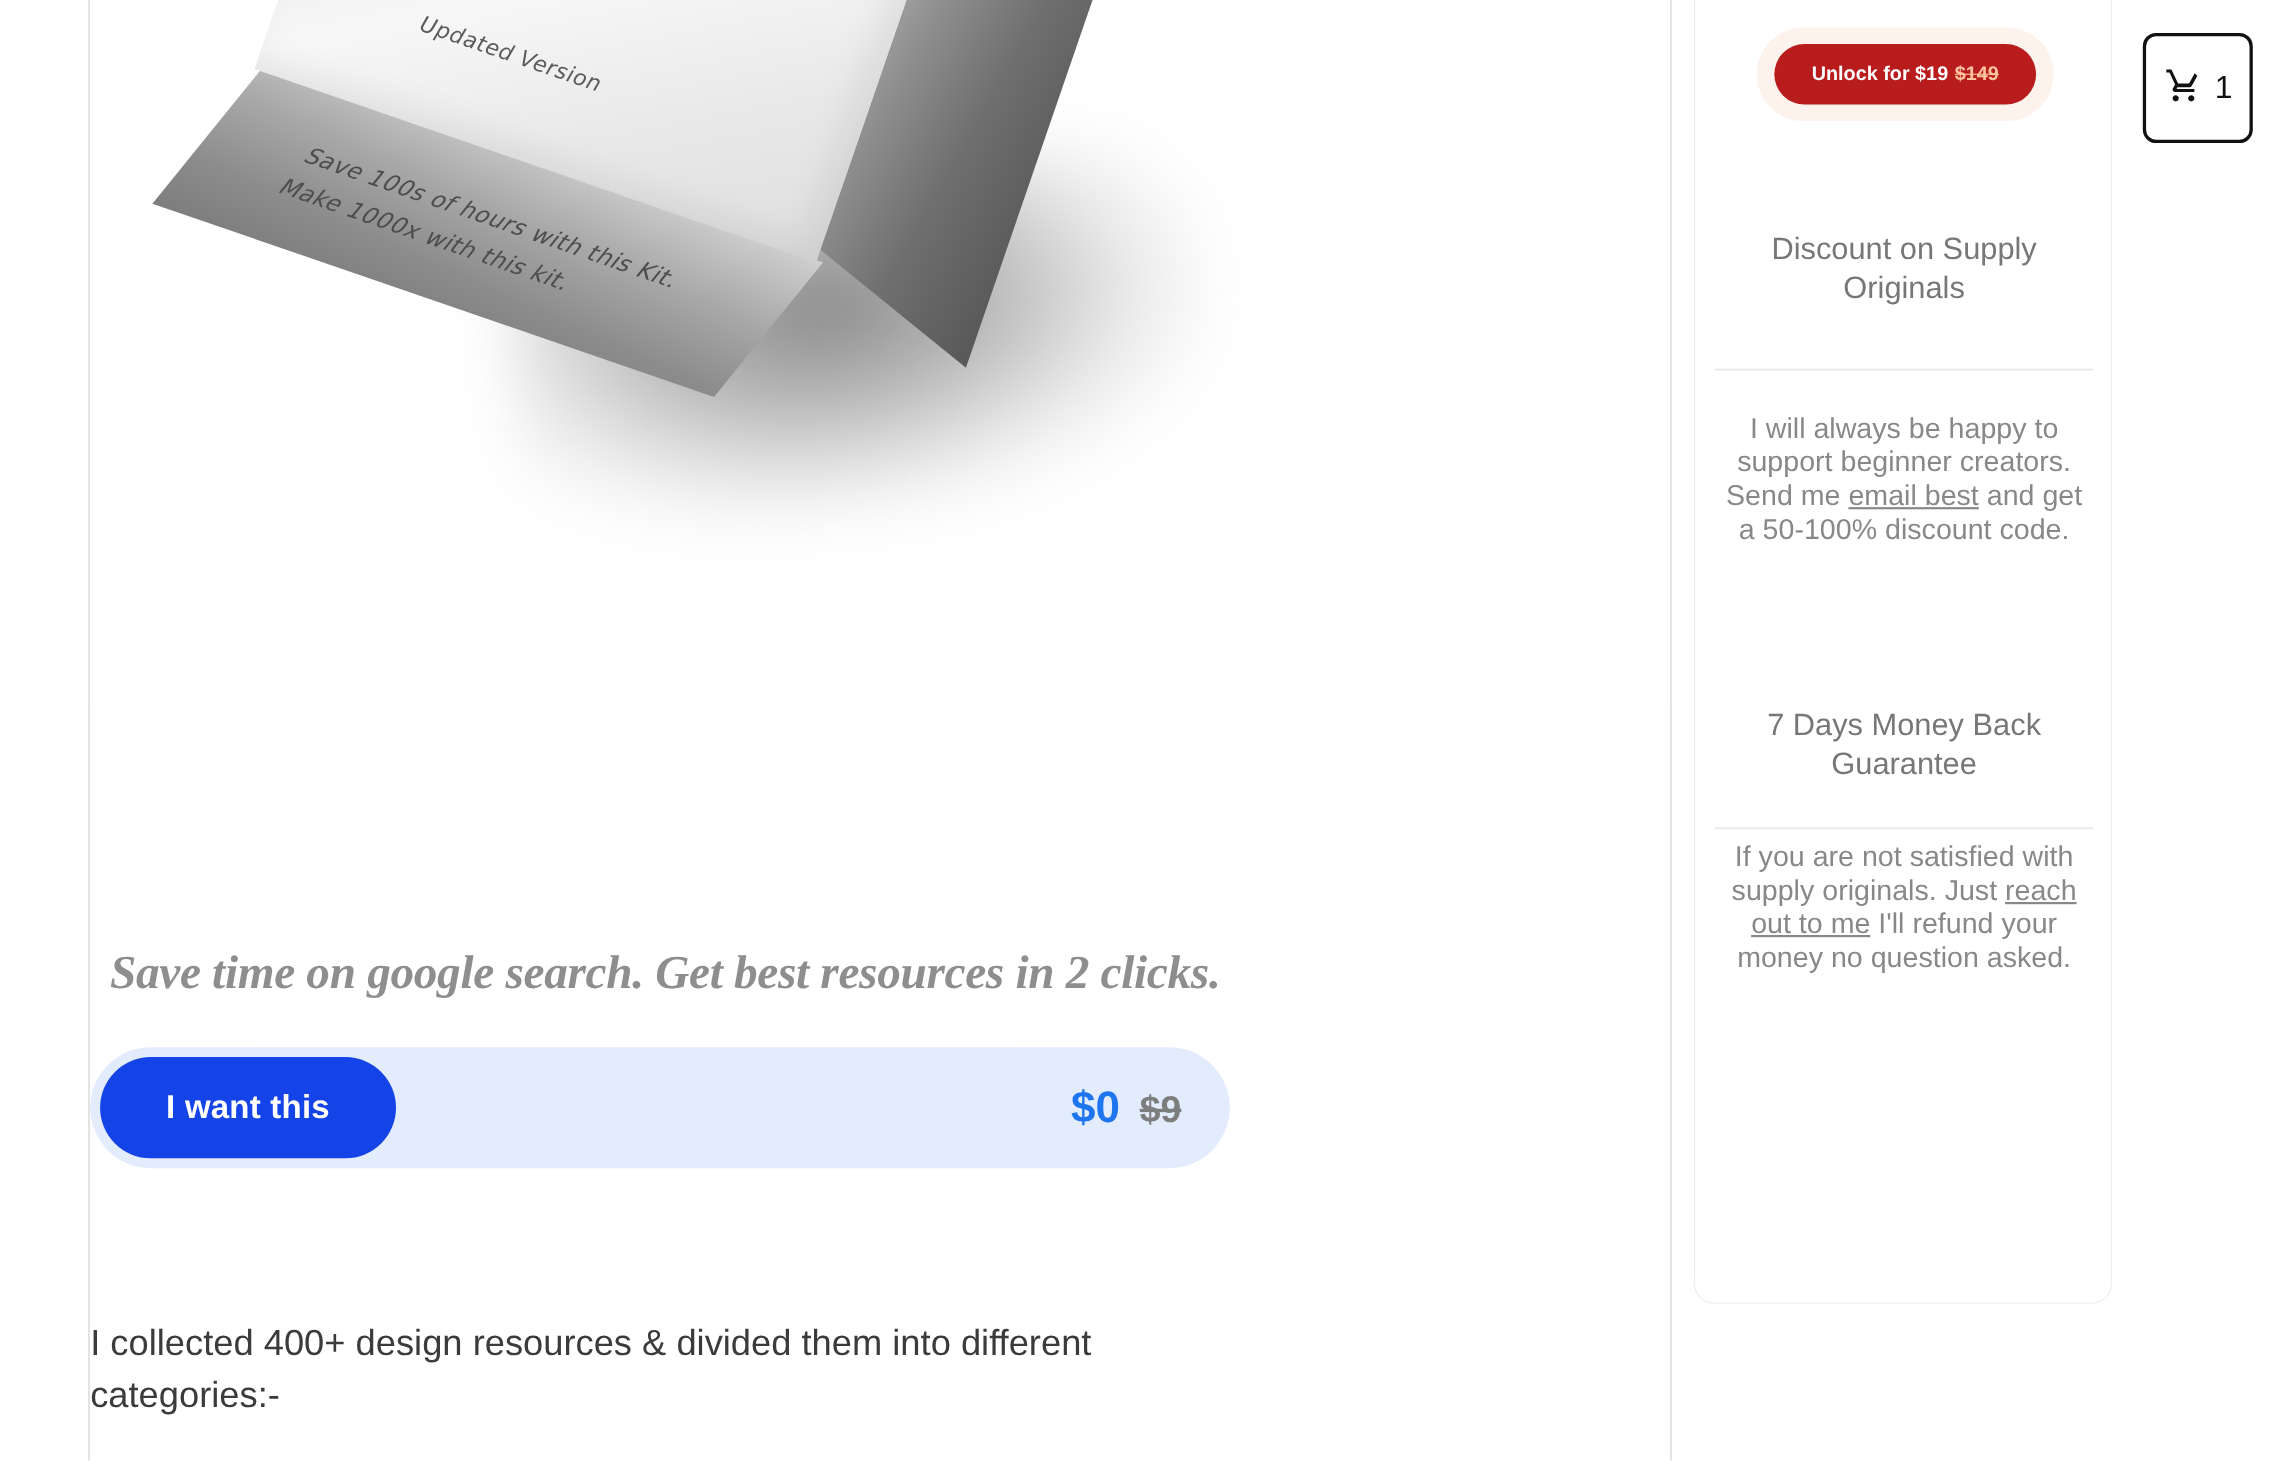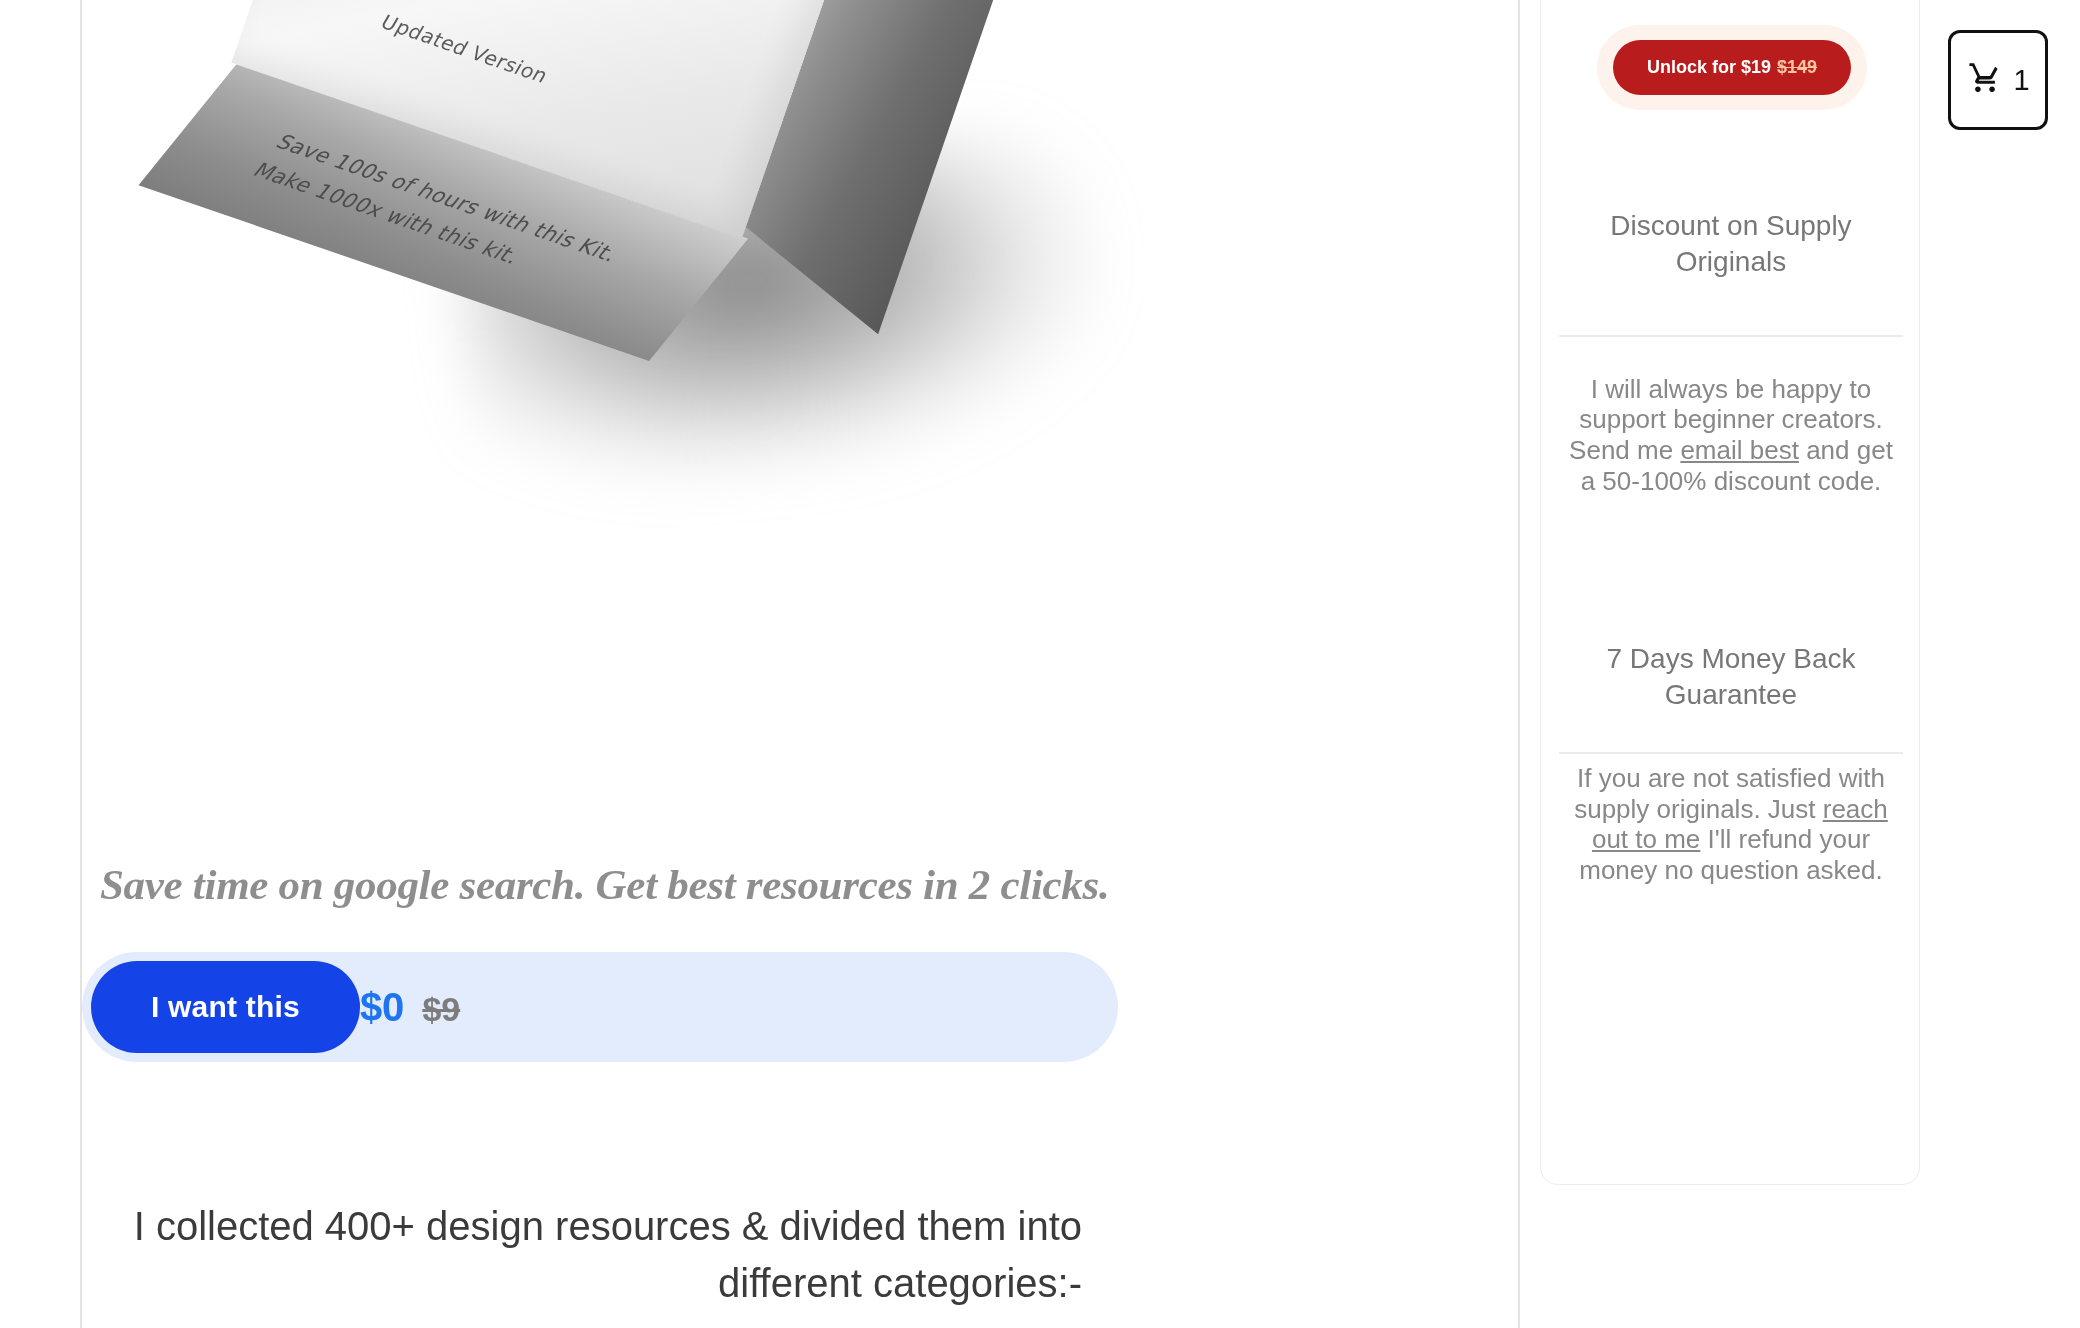--- a/index.html
+++ b/index.html
@@ -118,20 +118,21 @@
   }
 
   
   .cta-bar {
     position: absolute; left: 0px; top: 952px;
     width: 1036px; height: 110px;
     background: #e3ecfd;
     border-radius: 55px;
     display: flex;
     align-items: center;
+    justify-content: space-between;
   }
   .cta-btn {
     margin-left: 9px;
     height: 92px;
     padding: 0 60px;
     background: #1443e8;
     color: #ffffff;
     border: none;
     border-radius: 46px;
     font-family: "Liberation Sans", sans-serif;
@@ -151,24 +152,23 @@
   }
   .price-was {
     font-size: 34px; font-weight: 700; color: #7d7d7d;
     text-decoration: line-through;
   }
 
   
   .desc {
     position: absolute; left: 0px; top: 1198px;
     width: 1000px;
-    font-size: 40px;
+    font-size: 33px;
     color: #3b3b3b;
     line-height: 1.42;
-    text-align: right;
   }
 
   
   .sidebar {
     position: absolute;
     left: 1540px; top: -70px;
     width: 380px;
     min-height: 1255px;
     background: #ffffff;
     border: 1px solid #ececec;

